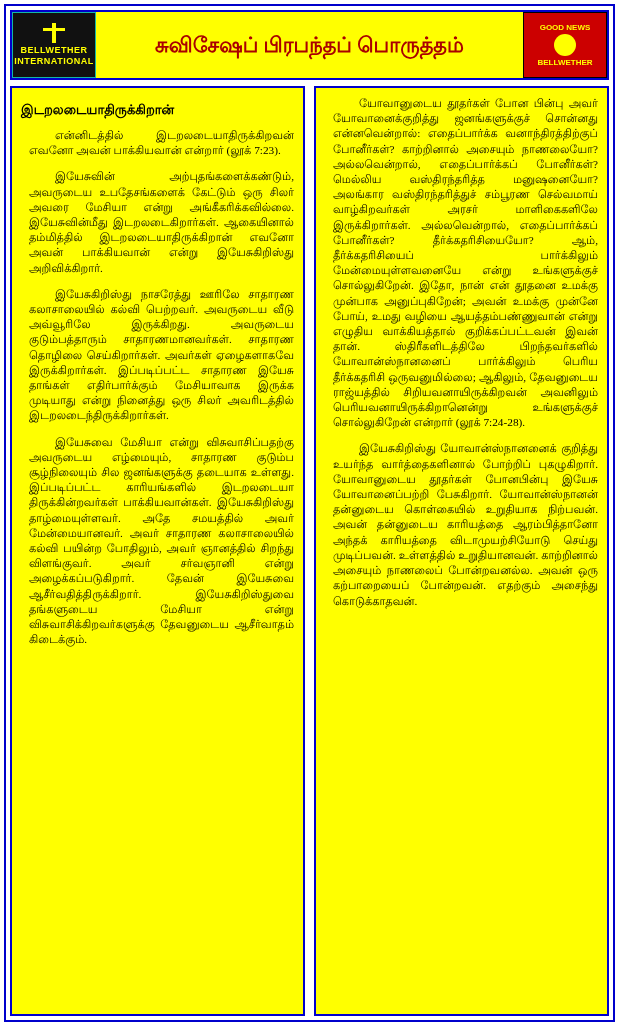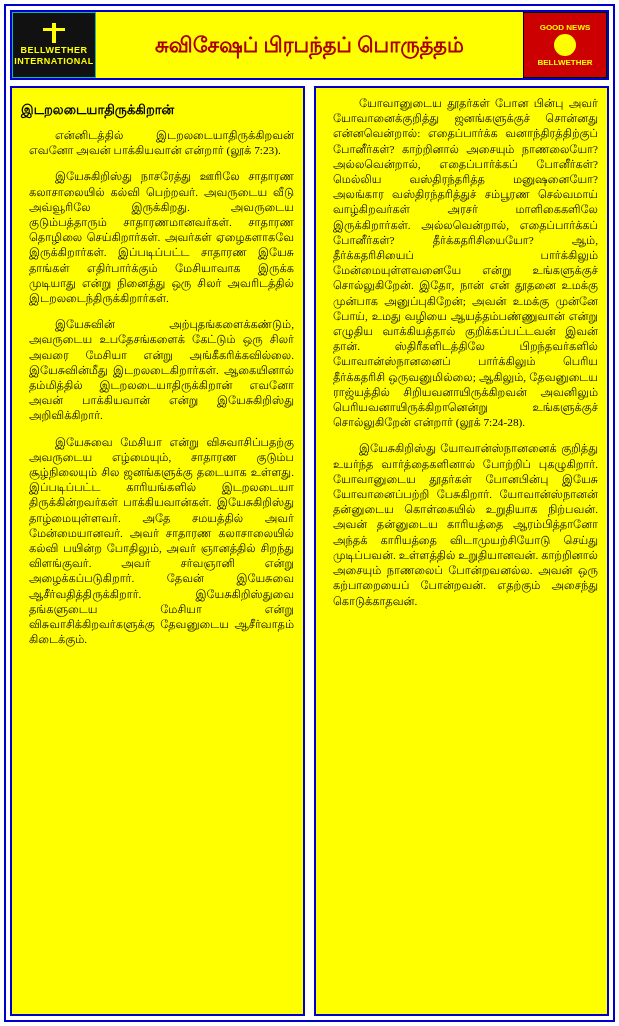--- a/index.html
+++ b/index.html
@@ -212,22 +212,22 @@
       <div class="gn-bottom">BELLWETHER</div>
     </div>
 
   </div>
 
   <div class="columns">
 
     <div class="col col-left">
       <div class="col-head">இடறலடையாதிருக்கிறான்</div>
       <p class="para">என்னிடத்தில் இடறலடையாதிருக்கிறவன் எவனோ அவன் பாக்கியவான் என்றார் (லூக் 7:23).</p>
+      <p class="para">இயேசுவின் அற்புதங்களைக்கண்டும், அவருடைய உபதேசங்களைக் கேட்டும் ஒரு சிலர் அவரை மேசியா என்று அங்கீகரிக்கவில்லை. இயேசுவின்மீது இடறலடைகிறார்கள். ஆகையினால் தம்மித்தில் இடறலடையாதிருக்கிறான் எவனோ அவன் பாக்கியவான் என்று இயேசுகிறிஸ்து அறிவிக்கிறார்.</p>
       <p class="para">இயேசுகிறிஸ்து நாசரேத்து ஊரிலே சாதாரண கலாசாலையில் கல்வி பெற்றவர். அவருடைய வீடு அவ்வூரிலே இருக்கிறது. அவருடைய குடும்பத்தாரும் சாதாரணமானவர்கள். சாதாரண தொழிலை செய்கிறார்கள். அவர்கள் ஏழைகளாகவே இருக்கிறார்கள். இப்படிப்பட்ட சாதாரண இயேசு தாங்கள் எதிர்பார்க்கும் மேசியாவாக இருக்க முடியாது என்று நினைத்து ஒரு சிலர் அவரிடத்தில் இடறலடைந்திருக்கிறார்கள்.</p>
-      <p class="para">இயேசுவின் அற்புதங்களைக்கண்டும், அவருடைய உபதேசங்களைக் கேட்டும் ஒரு சிலர் அவரை மேசியா என்று அங்கீகரிக்கவில்லை. இயேசுவின்மீது இடறலடைகிறார்கள். ஆகையினால் தம்மித்தில் இடறலடையாதிருக்கிறான் எவனோ அவன் பாக்கியவான் என்று இயேசுகிறிஸ்து அறிவிக்கிறார்.</p>
       <p class="para">இயேசுவை மேசியா என்று விசுவாசிப்பதற்கு அவருடைய எழ்மையும், சாதாரண குடும்ப சூழ்நிலையும் சில ஜனங்களுக்கு தடையாக உள்ளது. இப்படிப்பட்ட காரியங்களில் இடறலடையா திருக்கின்றவர்கள் பாக்கியவான்கள். இயேசுகிறிஸ்து தாழ்மையுள்ளவர். அதே சமயத்தில் அவர் மேன்மையானவர். அவர் சாதாரண கலாசாலையில் கல்வி பயின்ற போதிலும், அவர் ஞானத்தில் சிறந்து விளங்குவர். அவர் சர்வஞானி என்று அழைக்கப்படுகிறார். தேவன் இயேசுவை ஆசீர்வதித்திருக்கிறார். இயேசுகிறிஸ்துவை தங்களுடைய மேசியா என்று விசுவாசிக்கிறவர்களுக்கு தேவனுடைய ஆசீர்வாதம் கிடைக்கும்.</p>
     </div>
 
     <div class="col col-right">
       <p class="para bold">யோவானுடைய தூதர்கள் போன பின்பு அவர் யோவானைக்குறித்து ஜனங்களுக்குச் சொன்னது என்னவென்றால்: எதைப்பார்க்க வனாந்திரத்திற்குப் போனீர்கள்? காற்றினால் அசையும் நாணலையோ? அல்லவென்றால், எதைப்பார்க்கப் போனீர்கள்? மெல்லிய வஸ்திரந்தரித்த மனுஷனையோ? அலங்கார வஸ்திரந்தரித்துச் சம்பூரண செல்வமாய் வாழ்கிறவர்கள் அரசர் மாளிகைகளிலே இருக்கிறார்கள். அல்லவென்றால், எதைப்பார்க்கப் போனீர்கள்? தீர்க்கதரிசியையோ? ஆம், தீர்க்கதரிசியைப் பார்க்கிலும் மேன்மையுள்ளவனையே என்று உங்களுக்குச் சொல்லுகிறேன். இதோ, நான் என் தூதனை உமக்கு முன்பாக அனுப்புகிறேன்; அவன் உமக்கு முன்னே போய், உமது வழியை ஆயத்தம்பண்ணுவான் என்று எழுதிய வாக்கியத்தால் குறிக்கப்பட்டவன் இவன் தான். ஸ்திரீகளிடத்திலே பிறந்தவர்களில் யோவான்ஸ்நானனைப் பார்க்கிலும் பெரிய தீர்க்கதரிசி ஒருவனுமில்லை; ஆகிலும், தேவனுடைய ராஜ்யத்தில் சிறியவனாயிருக்கிறவன் அவனிலும் பெரியவனாயிருக்கிறானென்று உங்களுக்குச் சொல்லுகிறேன் என்றார் (லூக் 7:24-28).</p>
       <p class="para">இயேசுகிறிஸ்து யோவான்ஸ்நானனைக் குறித்து உயர்ந்த வார்த்தைகளினால் போற்றிப் புகழுகிறார். யோவானுடைய தூதர்கள் போனபின்பு இயேசு யோவானைப்பற்றி பேசுகிறார். யோவான்ஸ்நானன் தன்னுடைய கொள்கையில் உறுதியாக நிற்பவன். அவன் தன்னுடைய காரியத்தை ஆரம்பித்தானோ அந்தக் காரியத்தை விடாமுயற்சியோடு செய்து முடிப்பவன். உள்ளத்தில் உறுதியானவன். காற்றினால் அசையும் நாணலைப் போன்றவனல்ல. அவன் ஒரு கற்பாறையைப் போன்றவன். எதற்கும் அசைந்து கொடுக்காதவன்.</p>
     </div>
 
   </div>
 </div>

